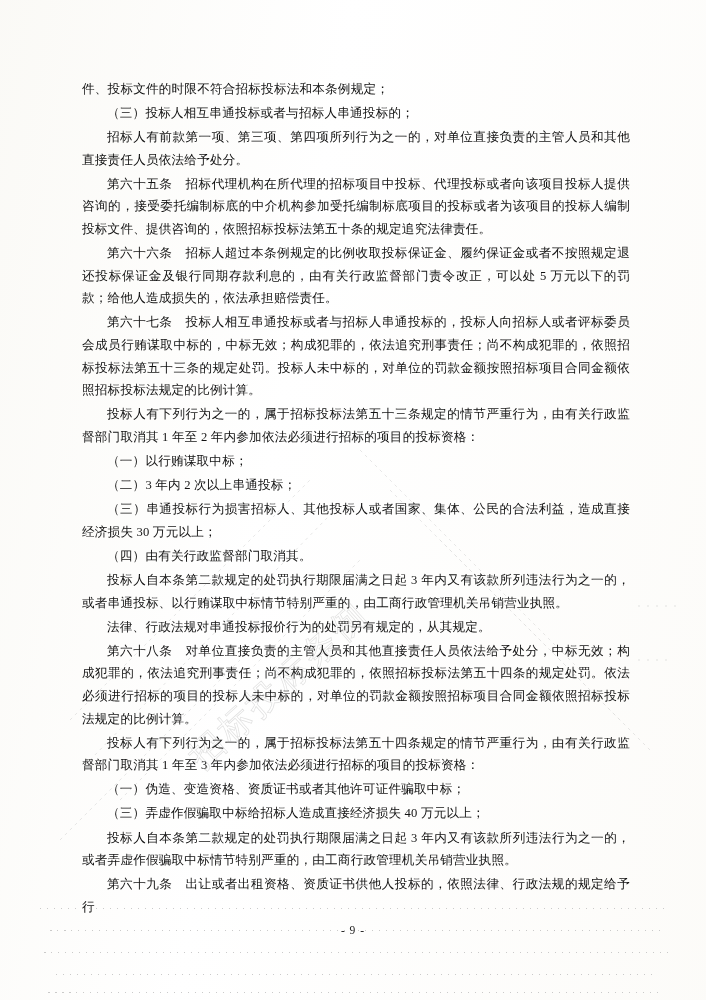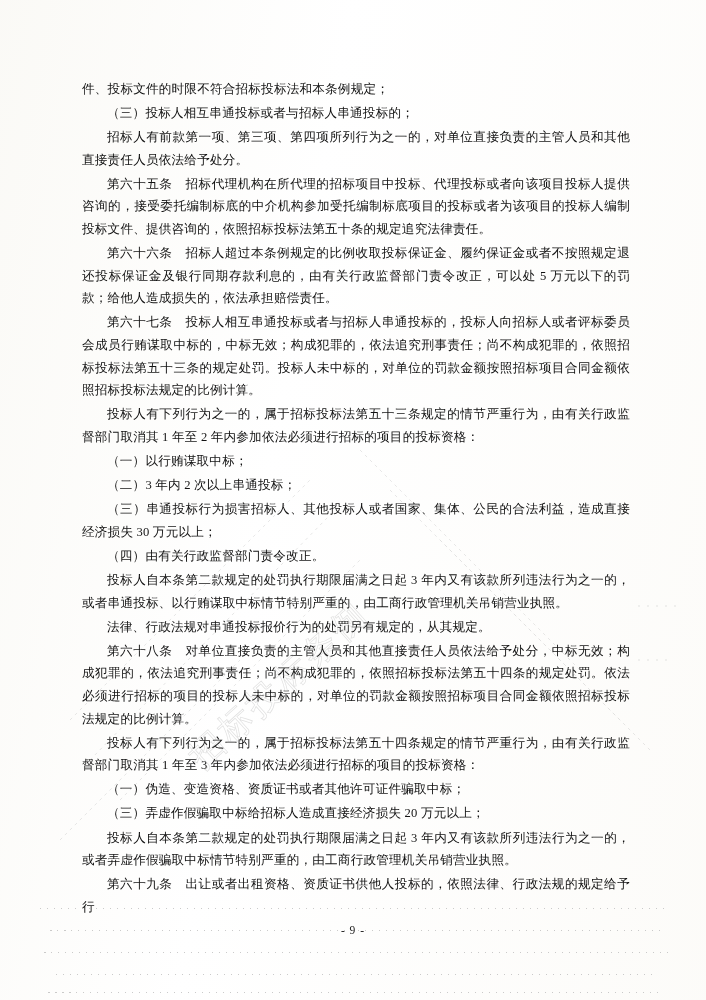--- a/index.html
+++ b/index.html
@@ -126,27 +126,27 @@
     <p class="para">件、投标文件的时限不符合招标投标法和本条例规定；</p>
     <p class="para indent">（三）投标人相互串通投标或者与招标人串通投标的；</p>
     <p class="para indent">招标人有前款第一项、第三项、第四项所列行为之一的，对单位直接负责的主管人员和其他直接责任人员依法给予处分。</p>
     <p class="para indent">第六十五条　招标代理机构在所代理的招标项目中投标、代理投标或者向该项目投标人提供咨询的，接受委托编制标底的中介机构参加受托编制标底项目的投标或者为该项目的投标人编制投标文件、提供咨询的，依照招标投标法第五十条的规定追究法律责任。</p>
     <p class="para indent">第六十六条　招标人超过本条例规定的比例收取投标保证金、履约保证金或者不按照规定退还投标保证金及银行同期存款利息的，由有关行政监督部门责令改正，可以处 5 万元以下的罚款；给他人造成损失的，依法承担赔偿责任。</p>
     <p class="para indent">第六十七条　投标人相互串通投标或者与招标人串通投标的，投标人向招标人或者评标委员会成员行贿谋取中标的，中标无效；构成犯罪的，依法追究刑事责任；尚不构成犯罪的，依照招标投标法第五十三条的规定处罚。投标人未中标的，对单位的罚款金额按照招标项目合同金额依照招标投标法规定的比例计算。</p>
     <p class="para indent">投标人有下列行为之一的，属于招标投标法第五十三条规定的情节严重行为，由有关行政监督部门取消其 1 年至 2 年内参加依法必须进行招标的项目的投标资格：</p>
     <p class="para indent">（一）以行贿谋取中标；</p>
     <p class="para indent">（二）3 年内 2 次以上串通投标；</p>
     <p class="para indent">（三）串通投标行为损害招标人、其他投标人或者国家、集体、公民的合法利益，造成直接经济损失 30 万元以上；</p>
-    <p class="para indent">（四）由有关行政监督部门责令改正。</p>
+    <p class="para indent">（四）由有关行政监督部门取消其。</p>
     <p class="para indent">投标人自本条第二款规定的处罚执行期限届满之日起 3 年内又有该款所列违法行为之一的，或者串通投标、以行贿谋取中标情节特别严重的，由工商行政管理机关吊销营业执照。</p>
     <p class="para indent">法律、行政法规对串通投标报价行为的处罚另有规定的，从其规定。</p>
     <p class="para indent">第六十八条　对单位直接负责的主管人员和其他直接责任人员依法给予处分，中标无效；构成犯罪的，依法追究刑事责任；尚不构成犯罪的，依照招标投标法第五十四条的规定处罚。依法必须进行招标的项目的投标人未中标的，对单位的罚款金额按照招标项目合同金额依照招标投标法规定的比例计算。</p>
     <p class="para indent">投标人有下列行为之一的，属于招标投标法第五十四条规定的情节严重行为，由有关行政监督部门取消其 1 年至 3 年内参加依法必须进行招标的项目的投标资格：</p>
     <p class="para indent">（一）伪造、变造资格、资质证书或者其他许可证件骗取中标；</p>
-    <p class="para indent">（三）弄虚作假骗取中标给招标人造成直接经济损失 20 万元以上；</p>
+    <p class="para indent">（三）弄虚作假骗取中标给招标人造成直接经济损失 40 万元以上；</p>
     <p class="para indent">投标人自本条第二款规定的处罚执行期限届满之日起 3 年内又有该款所列违法行为之一的，或者弄虚作假骗取中标情节特别严重的，由工商行政管理机关吊销营业执照。</p>
     <p class="para indent">第六十九条　出让或者出租资格、资质证书供他人投标的，依照法律、行政法规的规定给予行</p>
   </div>
 
   <div class="wm-lines">
     <svg width="600" height="470" viewBox="0 0 600 470" xmlns="http://www.w3.org/2000/svg">
       <line x1="10" y1="300" x2="250" y2="60"></line>
       <line x1="30" y1="340" x2="270" y2="95"></line>
       <line x1="60" y1="380" x2="300" y2="140"></line>
       <line x1="0" y1="420" x2="180" y2="240"></line>

